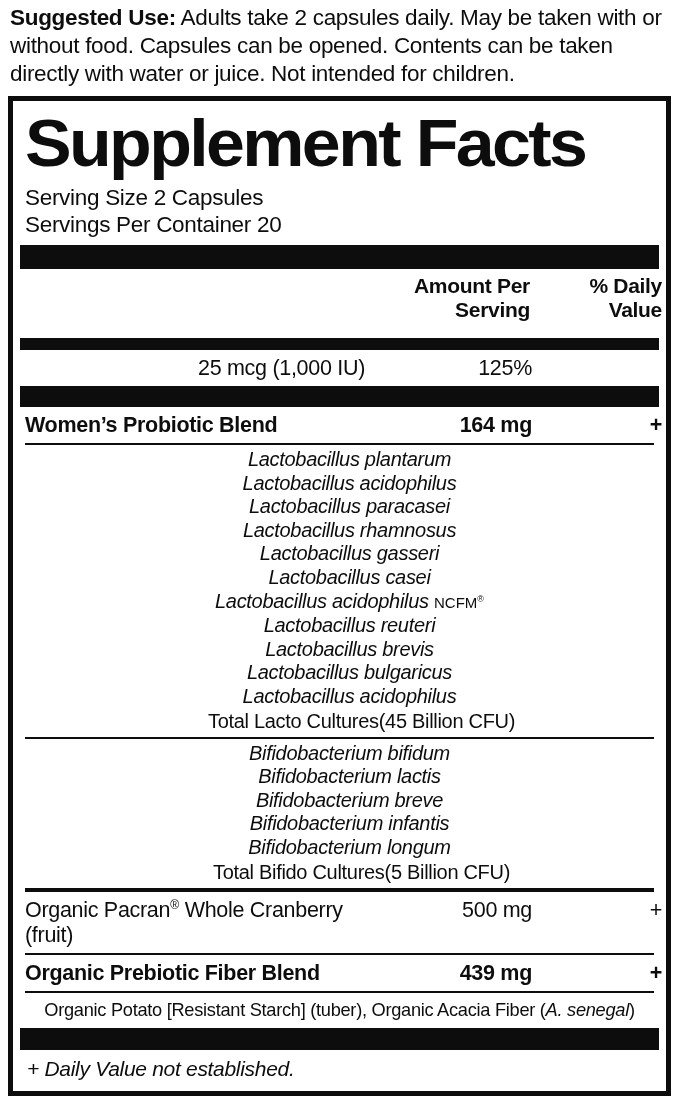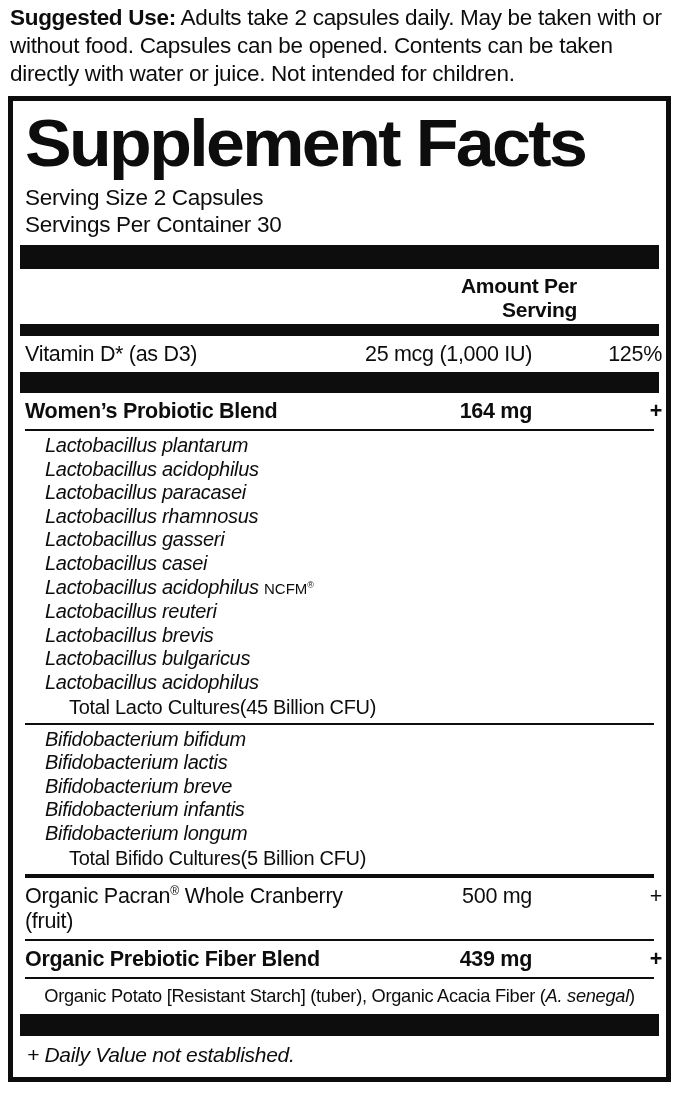--- a/index.html
+++ b/index.html
@@ -48,29 +48,29 @@
   .bar-foot  { height: 22px; }
 
   .row {
     display: grid;
     grid-template-columns: 340px 167px 130px;
     align-items: baseline;
   }
   .row .amt { text-align: right; }
   .row .dv  { text-align: right; }
 
-  .hdr-row { padding: 5px 0 2px 0; font-size: 21px; font-weight: bold; gap: 47px; }
+  .hdr-row { padding: 5px 0 16px 0; font-size: 21px; font-weight: bold; }
   .hdr-row .amt { padding-right: 2px; }
 
   .nutrient-row { padding: 6px 0 5px 0; font-size: 21.5px; }
   .nutrient-row.bold, .bold { font-weight: bold; }
 
   .hairline { border-top: 2px solid #0d0d0d; }
 
-  .species-list { padding: 3px 0 4px 0; }
+  .species-list { padding: 3px 0 4px 0; text-align: center; }
   .species {
     font-style: italic;
     font-size: 20px;
     line-height: 23.6px;
     margin-left: 20px;
   }
   .species .strain {
     font-style: normal;
     font-size: 15px;
     letter-spacing: 0;
@@ -107,35 +107,34 @@
   <div class="suggested-use">
     <b>Suggested Use:</b><span> Adults take 2 capsules daily. May be taken with or without food. Capsules can be opened. Contents can be taken directly with water or juice. Not intended for children.</span>
   </div>
 
   <div class="facts-box">
 
     <div class="facts-title">Supplement Facts</div>
 
     <div class="serving-block">
       <div class="serving">Serving Size 2 Capsules</div>
-      <div class="serving">Servings Per Container 30</div>
+      <div class="serving">Servings Per Container 20</div>
     </div>
 
     <div class="bar bar-thick"></div>
 
     <div class="row hdr-row">
       <div></div>
       <div class="amt">Amount Per Serving</div>
       <div class="dv">% Daily Value</div>
     </div>
 
     <div class="bar bar-mid"></div>
 
     <div class="row nutrient-row">
-      <div>Vitamin D* (as D3)</div>
       <div class="amt">25 mcg (1,000 IU)</div>
       <div class="dv">125%</div>
     </div>
 
     <div class="bar bar-row"></div>
 
     <div class="row nutrient-row bold">
       <div>Women’s Probiotic Blend</div>
       <div class="amt">164 mg</div>
       <div class="dv">+</div>

